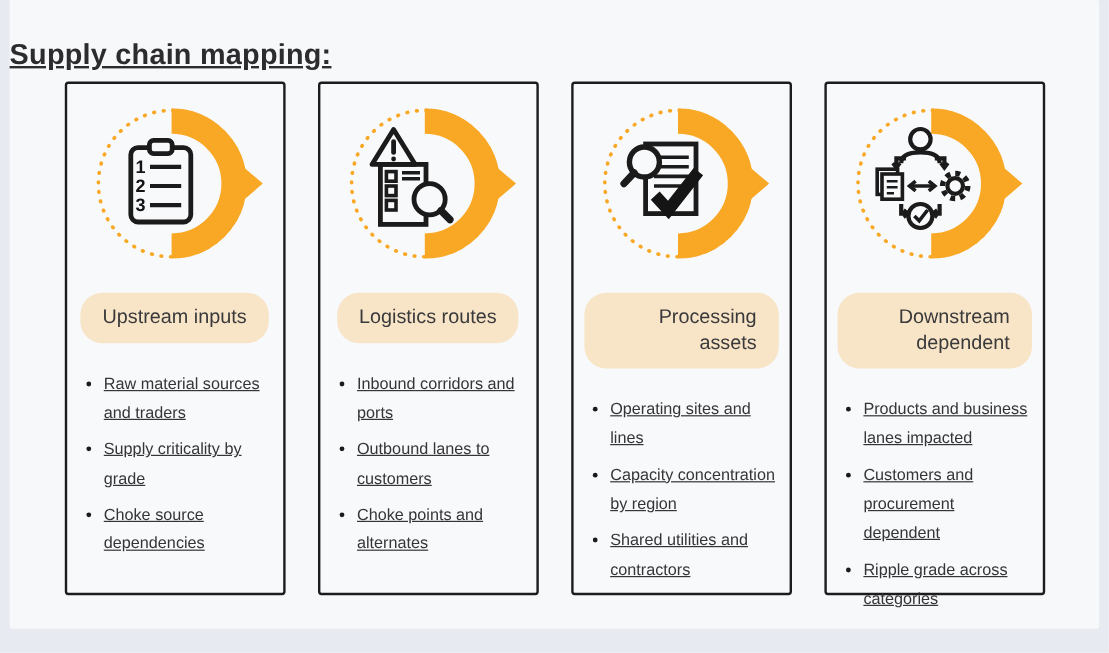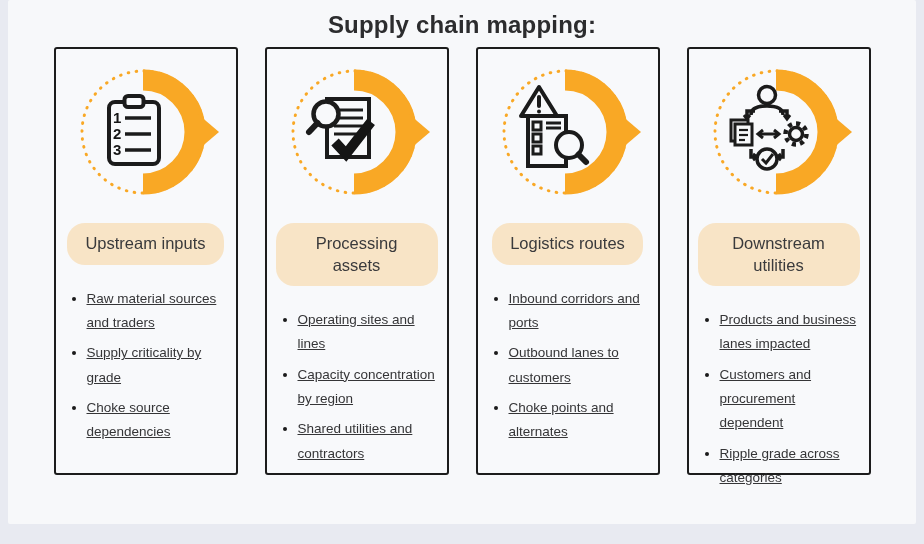--- a/index.html
+++ b/index.html
@@ -7,24 +7,23 @@
     width:924px;height:544px;
     background:#E8EAF1;
     font-family:"Liberation Sans","DejaVu Sans",sans-serif;
     position:relative;overflow:hidden;
   }
   .panel{
     position:absolute;left:8px;top:0;width:908px;height:524px;
     background:#F7F8FA;border-radius:2px;
   }
   .title{
-    margin:0;padding-top:10px;
-    text-align:center;
+    margin:0;padding-top:31px;
     font-size:24px;line-height:1.22;font-weight:700;
-    color:#2C2C2E;letter-spacing:.2px;
+    color:#2C2C2E;letter-spacing:.2px;text-decoration:underline;
   }
   .columns{
     display:flex;justify-content:center;gap:27px;
     margin-top:8px;
   }
   .card{
     width:184px;height:428px;
     background:#F8F9FB;
     border:2px solid #1C1C1C;border-radius:3px;
     box-sizing:border-box;
@@ -34,21 +33,21 @@
   .ring{width:150px;height:150px;margin-top:2px;flex:none;}
   .ring .dots{fill:none;stroke:#F9A825;stroke-width:3;stroke-dasharray:.6 7.4;stroke-linecap:round;}
   .ring .arc{fill:none;stroke:#F9A825;stroke-width:21;}
   .ring .tip{fill:#F9A825;}
   .pill{
     margin-top:16px;
     background:#F8E4C6;color:#3A3A3C;
     border-radius:18px;
     padding:10px 18px;
     font-size:16.5px;line-height:1.3;font-weight:500;
-    text-align:center;max-width:126px;
+    text-align:right;max-width:126px;
   }
   .bullets{
     margin:22px 0 0 0;
     padding:0 0 0 22px;
     align-self:stretch;
     font-size:13.5px;line-height:1.8;color:#353537;
   }
   .bullets li{margin-bottom:6px;text-decoration:underline;}
   .bullets li::marker{color:#1B1B1B;}
   .num{font-size:15px;font-weight:700;fill:#141414;stroke:none;}
@@ -85,62 +84,62 @@
         <li>Choke source dependencies</li>
       </ul>
     </section>
 
     <section class="card">
       <svg class="ring" viewBox="0 0 150 150">
         <circle class="dots" cx="72" cy="75" r="61"></circle>
         <path class="arc" d="M 72 23 A 52 52 0 0 1 72 127"></path>
         <polygon class="tip" points="121,52 148,75 121,98"></polygon>
         <g stroke="#1B1B1B" fill="none" stroke-width="4">
-          <rect x="45" y="42" width="42" height="58" fill="#F8F9FB"></rect>
-          <line x1="52" y1="53" x2="81" y2="53" stroke-width="3"></line>
-          <line x1="52" y1="61" x2="81" y2="61" stroke-width="3"></line>
-          <line x1="52" y1="69" x2="81" y2="69" stroke-width="3"></line>
-          <line x1="52" y1="77" x2="77" y2="77" stroke-width="3"></line>
-          <circle cx="44" cy="57" r="12.5" fill="#F8F9FB" stroke-width="4.5"></circle>
-          <line x1="35.5" y1="66" x2="27" y2="75" stroke-width="6" stroke-linecap="round"></line>
-          <path d="M 53 85 L 64 97 L 89 65" stroke="#151515" stroke-width="10"></path>
-        </g>
-      </svg>
-      <div class="pill"><span>Processing assets</span></div>
-      <ul class="bullets">
-        <li>Operating sites and lines</li>
-        <li>Capacity concentration by region</li>
-        <li>Shared utilities and contractors</li>
-      </ul>
-    </section>
-
-    <section class="card">
-      <svg class="ring" viewBox="0 0 150 150">
-        <circle class="dots" cx="72" cy="75" r="61"></circle>
-        <path class="arc" d="M 72 23 A 52 52 0 0 1 72 127"></path>
-        <polygon class="tip" points="121,52 148,75 121,98"></polygon>
-        <g stroke="#1B1B1B" fill="none" stroke-width="4">
           <rect x="35" y="59" width="38" height="50" fill="#F8F9FB"></rect>
           <path d="M 46 30 L 64 59 L 28 59 Z" fill="#F8F9FB" stroke-linejoin="round"></path>
           <line x1="46" y1="40" x2="46" y2="49" stroke-linecap="round"></line>
           <circle cx="46" cy="54.5" r="2" fill="#1B1B1B" stroke="none"></circle>
           <rect x="40" y="65" width="8" height="8" stroke-width="3"></rect>
           <rect x="40" y="77" width="8" height="8" stroke-width="3"></rect>
           <rect x="40" y="89" width="8" height="8" stroke-width="3"></rect>
           <line x1="53" y1="66" x2="68" y2="66" stroke-width="3"></line>
           <line x1="53" y1="71" x2="68" y2="71" stroke-width="3"></line>
           <circle cx="76" cy="88" r="13" fill="#F8F9FB"></circle>
           <line x1="85.5" y1="97.5" x2="93" y2="105" stroke-width="6" stroke-linecap="round"></line>
         </g>
       </svg>
       <div class="pill"><span>Logistics routes</span></div>
       <ul class="bullets">
         <li>Inbound corridors and ports</li>
         <li>Outbound lanes to customers</li>
         <li>Choke points and alternates</li>
+      </ul>
+    </section>
+
+    <section class="card">
+      <svg class="ring" viewBox="0 0 150 150">
+        <circle class="dots" cx="72" cy="75" r="61"></circle>
+        <path class="arc" d="M 72 23 A 52 52 0 0 1 72 127"></path>
+        <polygon class="tip" points="121,52 148,75 121,98"></polygon>
+        <g stroke="#1B1B1B" fill="none" stroke-width="4">
+          <rect x="45" y="42" width="42" height="58" fill="#F8F9FB"></rect>
+          <line x1="52" y1="53" x2="81" y2="53" stroke-width="3"></line>
+          <line x1="52" y1="61" x2="81" y2="61" stroke-width="3"></line>
+          <line x1="52" y1="69" x2="81" y2="69" stroke-width="3"></line>
+          <line x1="52" y1="77" x2="77" y2="77" stroke-width="3"></line>
+          <circle cx="44" cy="57" r="12.5" fill="#F8F9FB" stroke-width="4.5"></circle>
+          <line x1="35.5" y1="66" x2="27" y2="75" stroke-width="6" stroke-linecap="round"></line>
+          <path d="M 53 85 L 64 97 L 89 65" stroke="#151515" stroke-width="10"></path>
+        </g>
+      </svg>
+      <div class="pill"><span>Processing assets</span></div>
+      <ul class="bullets">
+        <li>Operating sites and lines</li>
+        <li>Capacity concentration by region</li>
+        <li>Shared utilities and contractors</li>
       </ul>
     </section>
 
     <section class="card">
       <svg class="ring" viewBox="0 0 150 150">
         <circle class="dots" cx="72" cy="75" r="61"></circle>
         <path class="arc" d="M 72 23 A 52 52 0 0 1 72 127"></path>
         <polygon class="tip" points="121,52 148,75 121,98"></polygon>
         <g stroke="#1B1B1B" fill="none" stroke-width="3.5">
           <circle cx="63" cy="38" r="8.5"></circle>
@@ -160,21 +159,21 @@
           <circle cx="92" cy="77" r="10.5" stroke-width="4.5" stroke-dasharray="4.1 4.1"></circle>
           <circle cx="92" cy="77" r="6.5" stroke-width="3.5" fill="#F8F9FB"></circle>
           <path d="M 47 92 L 47 100 L 51 100"></path>
           <polyline points="49,97 53,100 49,103" stroke-width="3"></polyline>
           <path d="M 79 92 L 79 100 L 75 100"></path>
           <polyline points="77,97 73,100 77,103" stroke-width="3"></polyline>
           <circle cx="63" cy="102" r="10" fill="#F8F9FB"></circle>
           <polyline points="58,102 62,106 69,97" stroke-width="3"></polyline>
         </g>
       </svg>
-      <div class="pill"><span>Downstream utilities</span></div>
+      <div class="pill"><span>Downstream dependent</span></div>
       <ul class="bullets">
         <li>Products and business lanes impacted</li>
         <li>Customers and procurement dependent</li>
         <li>Ripple grade across categories</li>
       </ul>
     </section>
 
   </div>
 </div>
 

